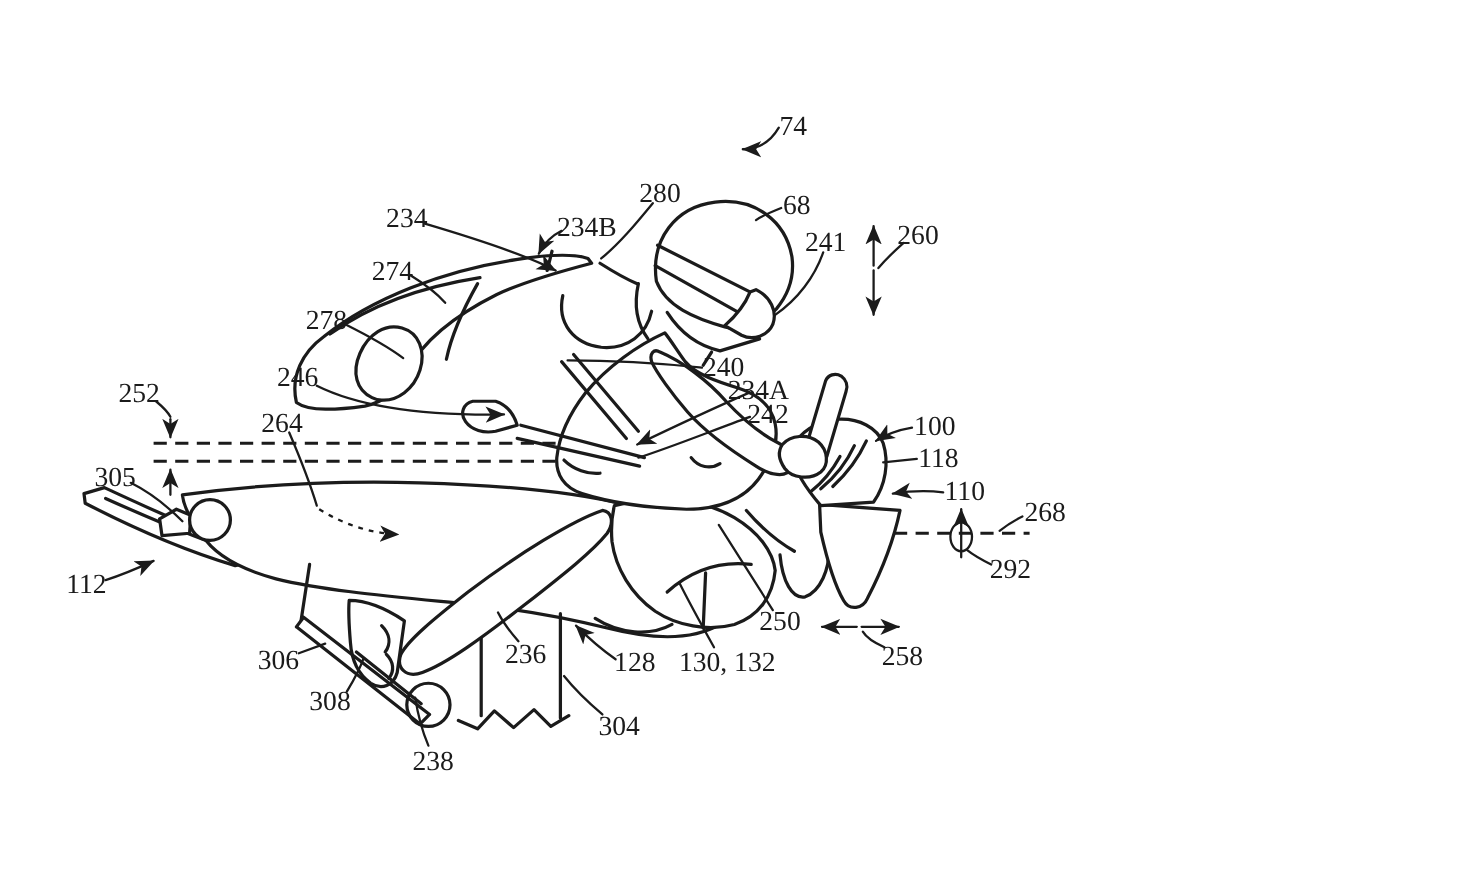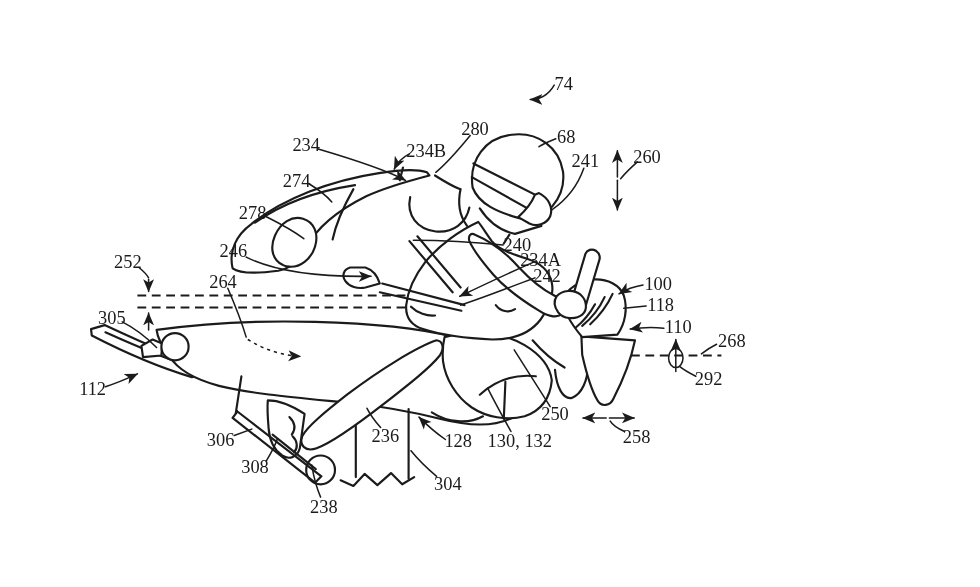--- a/index.html
+++ b/index.html
@@ -1,17 +1,17 @@
 <!DOCTYPE html>
 <html style="--ink: #1b1b1b; --paper: #ffffff;"><head>
 <meta charset="utf-8">
 <style>
   :root { --ink:#1b1b1b; --paper:#ffffff; }
   html,body { margin:0; padding:0; background:var(--paper); }
-  .stage { position:relative; width:784px; height:587px; background:var(--paper); overflow:hidden;padding-left:35px; }
+  .stage { position:relative; width:784px; height:587px; background:var(--paper); overflow:hidden; }
   svg { display:block; width:100%; height:100%; }
   .s   { stroke:var(--ink); stroke-width:2.7; fill:none; stroke-linecap:round; stroke-linejoin:round; }
   .sf  { stroke:var(--ink); stroke-width:2.7; fill:var(--paper); stroke-linecap:round; stroke-linejoin:round; }
   .ld  { stroke:var(--ink); stroke-width:1.9; fill:none; stroke-linecap:round; }
   .dsh { stroke:var(--ink); stroke-width:2.3; fill:none; stroke-dasharray:11 7; }
   .dshA{ stroke:var(--ink); stroke-width:1.9; fill:none; stroke-dasharray:4 5; }
   .lbl { font-family:"Liberation Serif","DejaVu Serif",serif; font-size:23px; fill:var(--ink); }
   marker path { fill:var(--ink); }
 </style>
 </head>

